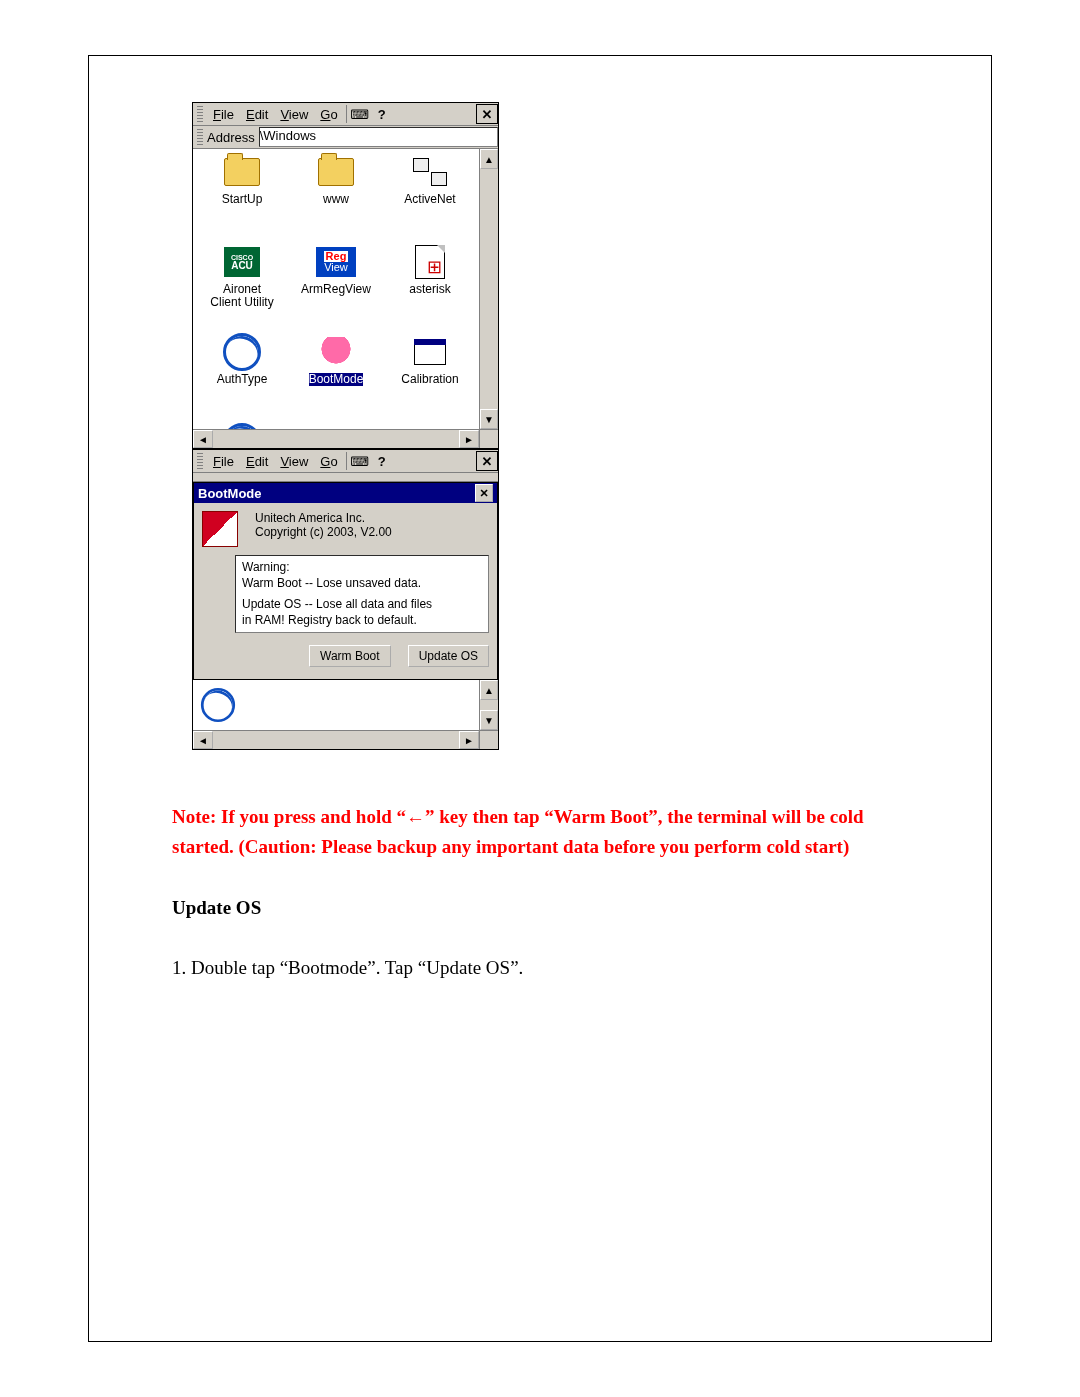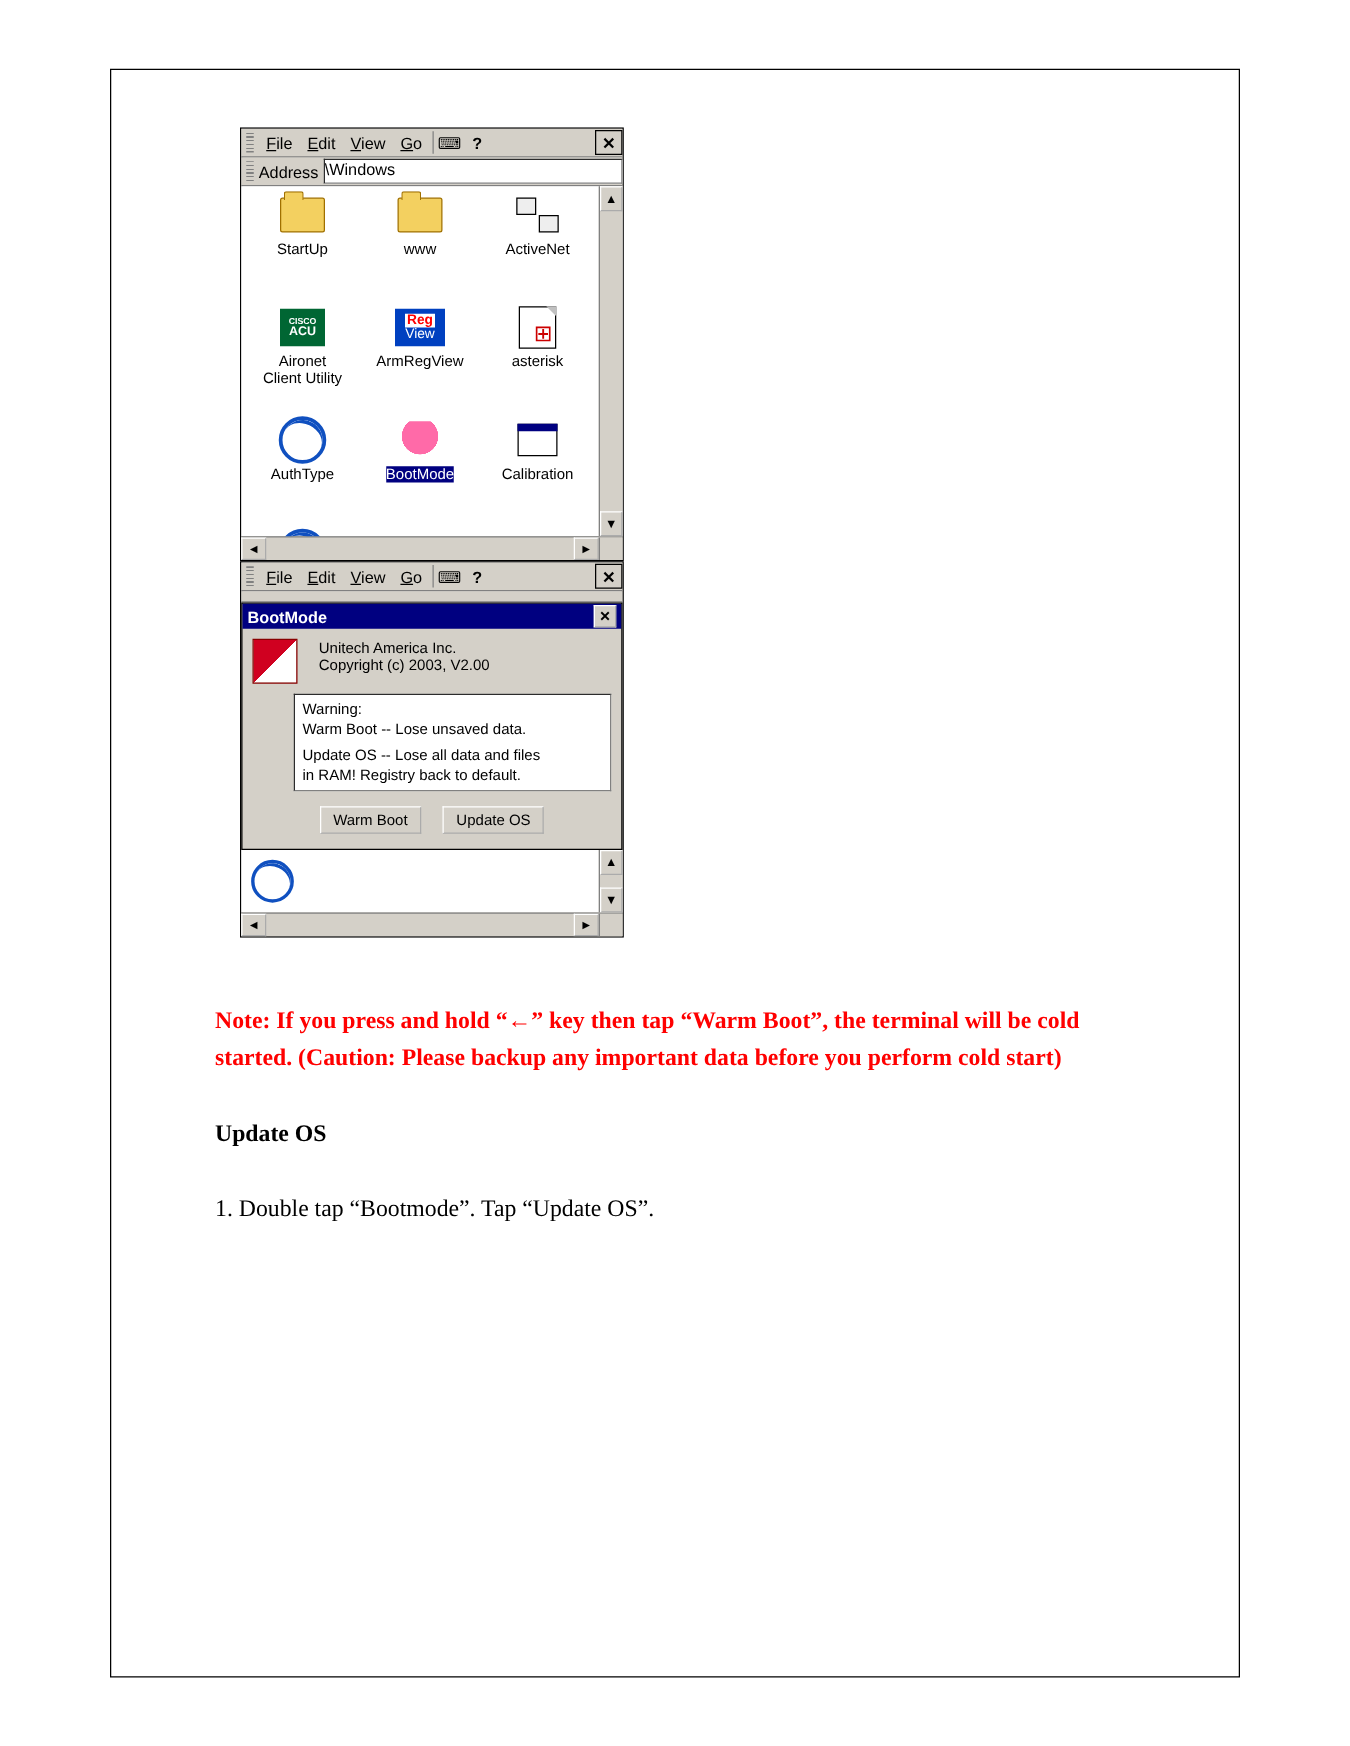--- a/index.html
+++ b/index.html
@@ -156,21 +156,21 @@
   }
   .dlg-title{
     background:#000080;color:#fff;font-weight:bold;height:20px;display:flex;
     align-items:center;padding:0 4px;font-size:13px;
   }
   .dlg-title .x{margin-left:auto;width:16px;height:16px;background:#d4d0c8;border:1px outset #fff;color:#000;display:flex;align-items:center;justify-content:center;font-size:11px;font-weight:bold;}
   .dlg-body{padding:8px;font-size:12px;}
   .dlg-top{display:flex;align-items:flex-start;gap:17px;margin-bottom:8px;}
   .dlg-top .logo{width:34px;height:34px;background:linear-gradient(135deg,#d00020 50%,#fff 50%);border:1px solid #800;}
   .sunken{background:#fff;border:1px inset #808080;padding:4px 6px;font-size:12px;line-height:1.3;margin-bottom:12px;margin-left:33px;}
-  .dlg-btns{display:flex;justify-content:center;gap:17px;margin:6px 0 4px 0;}
+  .dlg-btns{display:flex;justify-content:flex-end;gap:17px;margin:6px 0 4px 0;}
   .dlg-btns button{font-family:inherit;font-size:12px;padding:3px 10px;border:1px outset #fff;background:#d4d0c8;}
   .behind-addr{height:8px;background:#d4d0c8;border-bottom:1px solid #808080;}
   .behind-body{flex:1;background:#fff;display:flex;}
   .behind-icons{flex:1;display:flex;align-items:flex-end;padding:6px;}
   .spacer { height: 1px; }
 </style>
 </head>
 <body>
 
 <div class="page">

